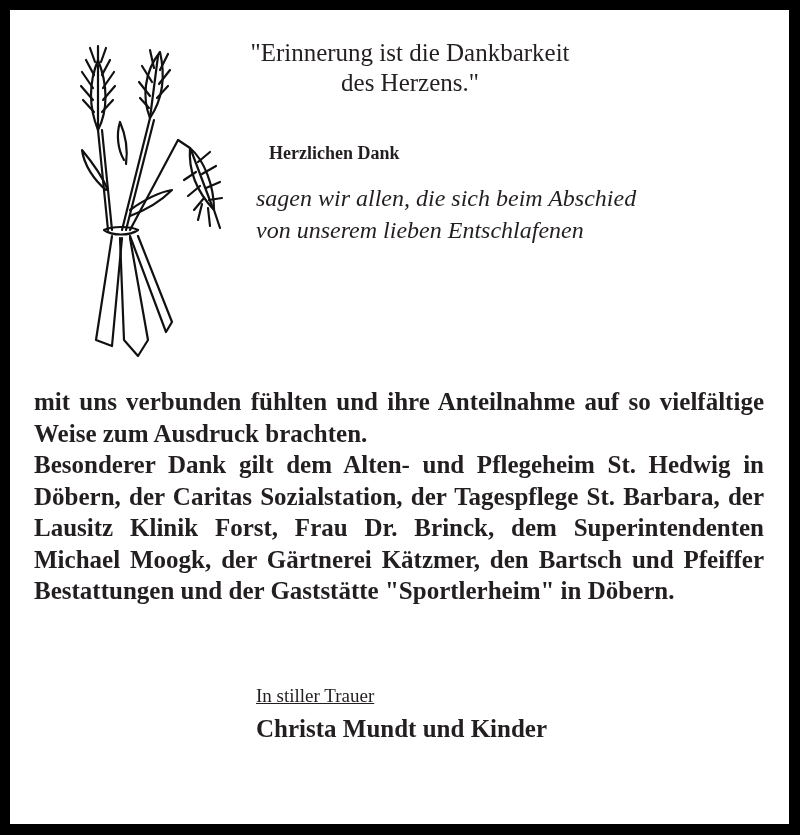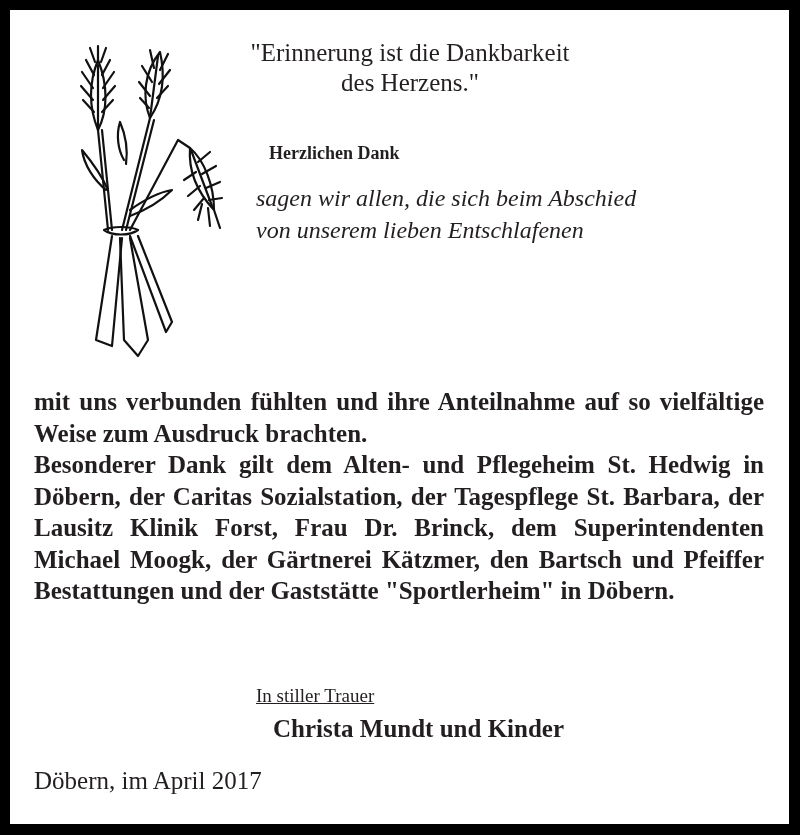--- a/index.html
+++ b/index.html
@@ -10,21 +10,21 @@
       font-family: "Liberation Serif", "DejaVu Serif", serif;
     }
     .wheat { position: absolute; left: 58px; top: 30px; width: 160px; height: 330px; }
     .quote { position: absolute; left: 230px; top: 28px; width: 340px; text-align: center; font-size: 25px; line-height: 30px; }
     .thanks-head { position: absolute; left: 259px; top: 126px; font-size: 18px; font-weight: bold; line-height: 34px; }
     .intro { position: absolute; left: 246px; top: 172px; font-size: 24px; line-height: 32px; font-style: italic; }
     .name { position: absolute; left: 246px; top: 286px; font-size: 66px; font-weight: bold; line-height: 76px; letter-spacing: -0.5px; }
     .body-text { position: absolute; left: 24px; top: 376px; width: 730px; font-size: 25px; line-height: 31.5px; text-align: justify; }
     .body-text p { margin: 0; font-weight: bold; }
     .sign-label { position: absolute; left: 246px; top: 670px; font-size: 19px; line-height: 32px; text-decoration: underline; }
-    .sign-name { position: absolute; left: 246px; top: 703px; font-size: 25px; line-height: 32px; font-weight: bold; margin-left: 17px; }
+    .sign-name { position: absolute; left: 246px; top: 703px; font-size: 25px; line-height: 32px; font-weight: bold; }
     .place-date { position: absolute; left: 24px; top: 755px; font-size: 25px; line-height: 32px; }
   </style>
 </head>
 <body>
 
 <div class="card">
 
   <svg class="wheat" viewBox="0 0 160 330" fill="none" stroke="#111" stroke-width="2.2" stroke-linecap="round" stroke-linejoin="round">
 
     <g>
@@ -78,14 +78,13 @@
 
 
   <div class="body-text">
     <p>mit uns verbunden fühlten und ihre Anteilnahme auf so vielfältige Weise zum Ausdruck brachten.</p>
     <p>Besonderer Dank gilt dem Alten- und Pflegeheim St. Hedwig in Döbern, der Caritas Sozialstation, der Tagespflege St. Barbara, der Lausitz Klinik Forst, Frau Dr. Brinck, dem Superintendenten Michael Moogk, der Gärtnerei Kätzmer, den Bartsch und Pfeiffer Bestattungen und der Gaststätte "Sportlerheim" in Döbern.</p>
   </div>
 
   <div class="sign-label">In stiller Trauer</div>
   <div class="sign-name">Christa Mundt und Kinder</div>
 
-  <div class="place-date">Döbern, im April 2017</div>
 </div>
 
 </body></html>

